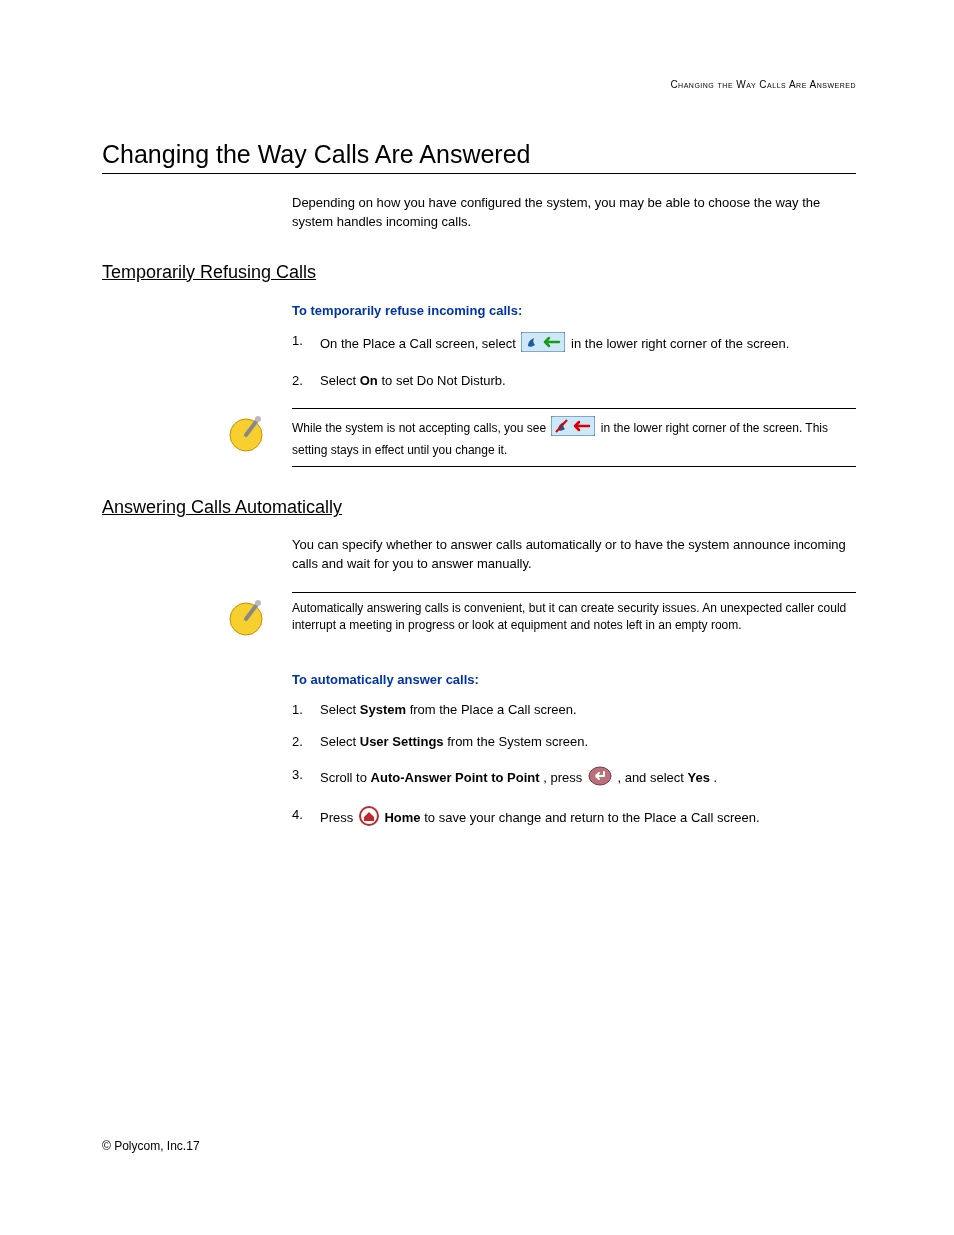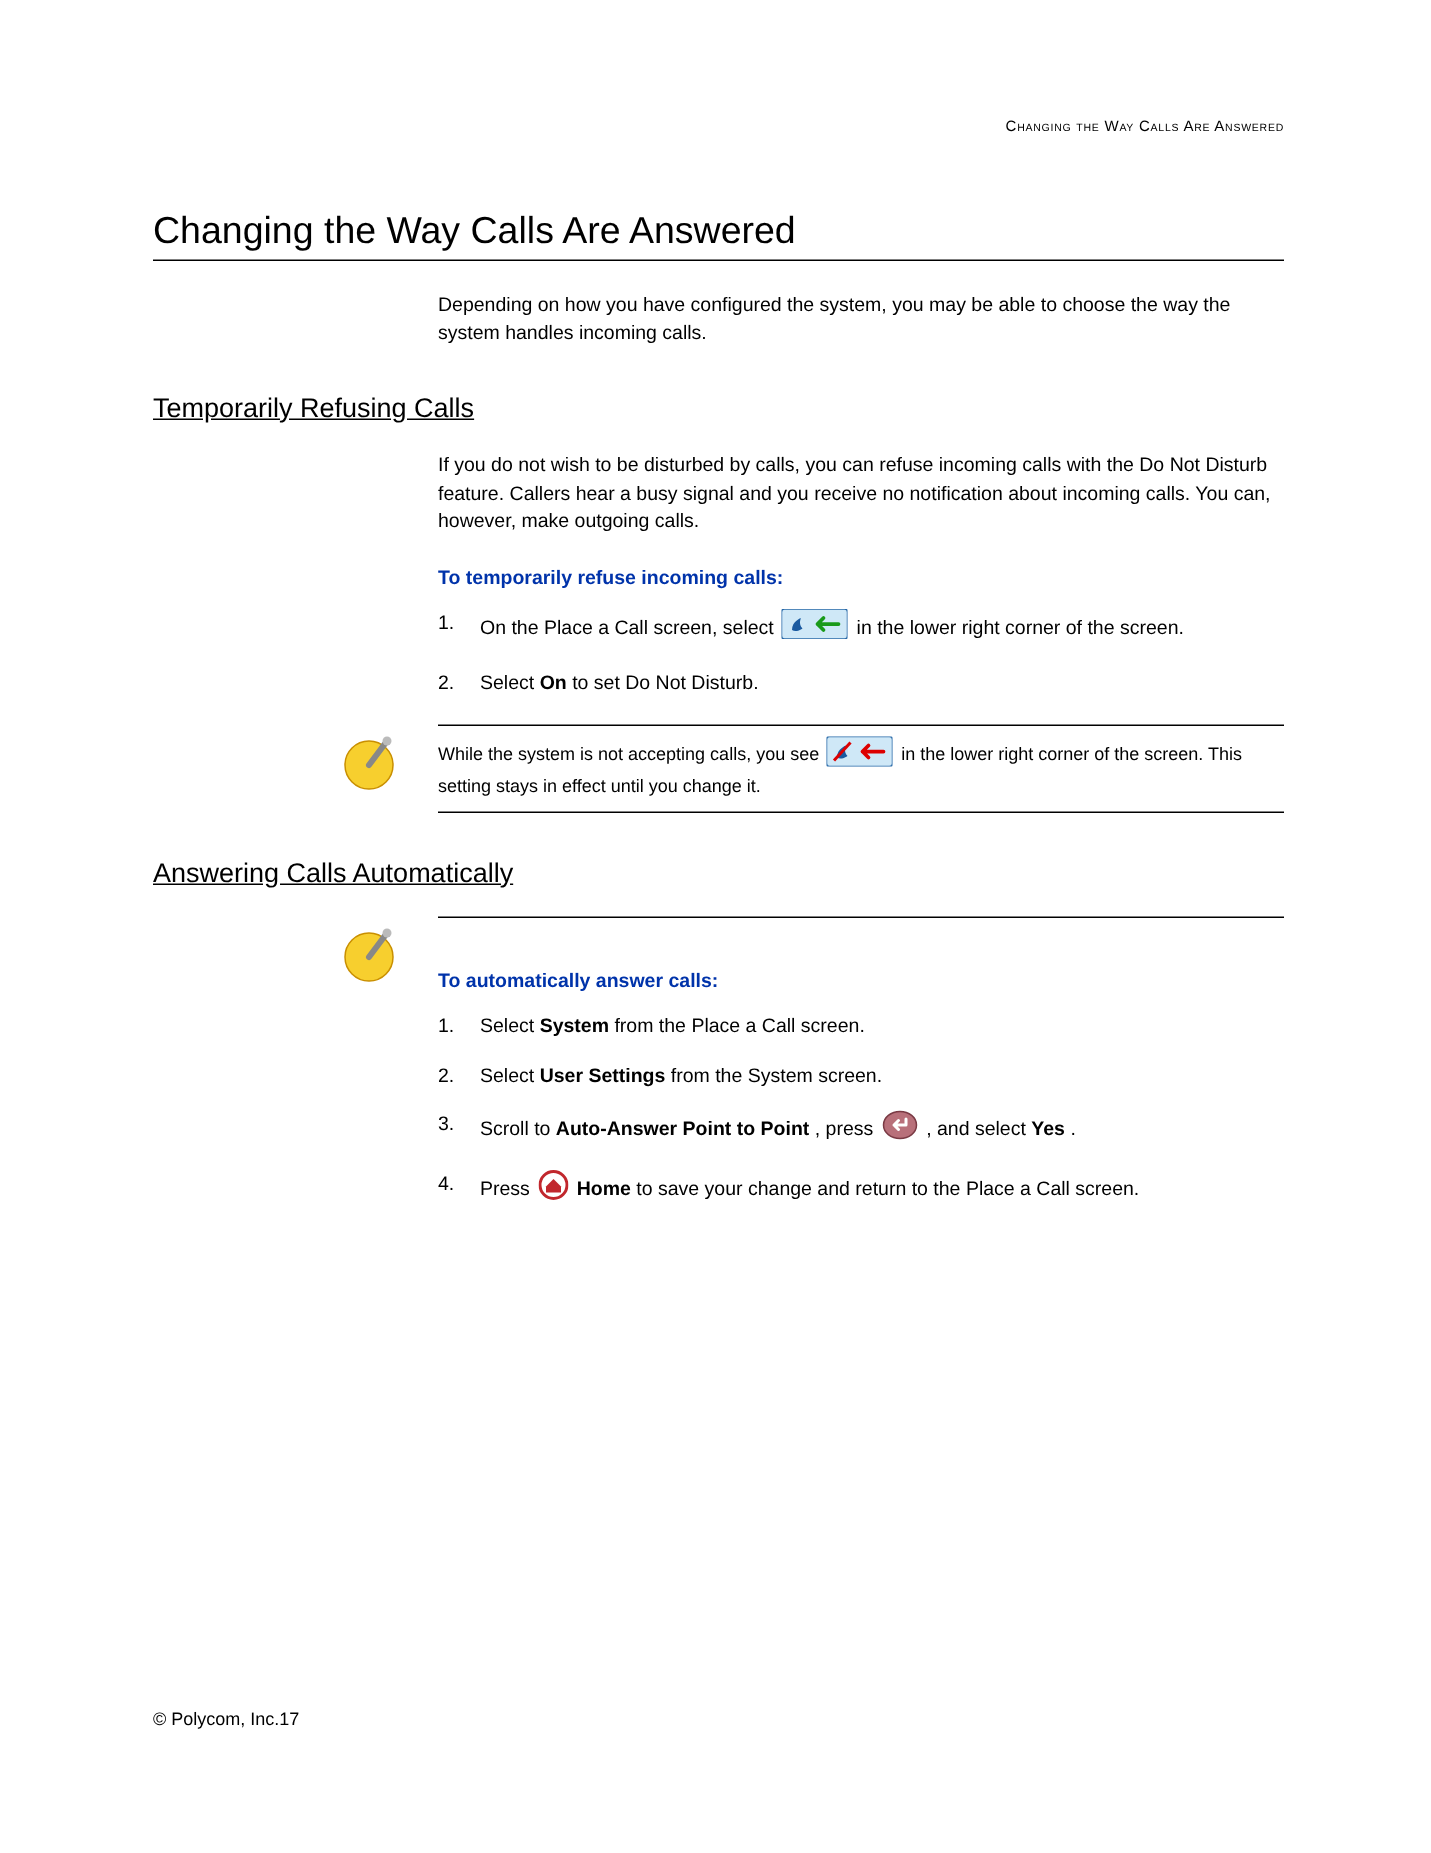--- a/index.html
+++ b/index.html
@@ -109,21 +109,20 @@
 <div class="page">
 
   <div class="running-header">Changing the Way Calls Are Answered</div>
 
   <div class="h1">Changing the Way Calls Are Answered</div>
 
   <div class="body-text">Depending on how you have configured the system, you may be able to choose the way the system handles incoming calls.</div>
 
   <div class="h2">Temporarily Refusing Calls</div>
 
-  <div class="body-text">If you do not wish to be disturbed by calls, you can refuse incoming calls with the Do Not Disturb feature. Callers hear a busy signal and you receive no notification about incoming calls. You can, however, make outgoing calls.</div>
 
   <div class="procedure-title">To temporarily refuse incoming calls:</div>
 
   <ol class="ol">
     <li>
       <span>On the Place a Call screen, select </span>
       <span class="inline-icon">
         <svg width="44" height="20" viewBox="0 0 44 20">
           <rect x="0" y="0" width="44" height="20" rx="2" fill="#cfe8f7" stroke="#2a6aa8" stroke-width="1"></rect>
           <path d="M7 14 C7 8 13 6 13 6 C13 6 11 10 14 13 C14 13 10 16 7 14 Z" fill="#1a5aa0"></path>
@@ -154,29 +153,31 @@
         <path d="M7 14 C7 8 13 6 13 6 C13 6 11 10 14 13 C14 13 10 16 7 14 Z" fill="#1a5aa0"></path>
         <line x1="5" y1="16" x2="16" y2="4" stroke="#d00" stroke-width="2"></line>
         <path d="M24 10 L38 10 M28 6 L24 10 L28 14" stroke="#d00" stroke-width="2.5" fill="none" stroke-linecap="round" stroke-linejoin="round"></path>
       </svg>
     </span>
     <span> in the lower right corner of the screen. This setting stays in effect until you change it.</span>
   </div>
 
   <div class="h2">Answering Calls Automatically</div>
 
+  <div class="body-text">You can specify whether to answer calls automatically or to have the system announce incoming calls and wait for you to answer manually.</div>
 
   <div class="note-block" style="border-bottom:none;">
     <span class="note-icon">
       <svg width="44" height="44" viewBox="0 0 44 44">
         <circle cx="22" cy="24" r="16" fill="#f7cf2e" stroke="#c98f00" stroke-width="1"></circle>
         <path d="M22 24 L34 8" stroke="#888" stroke-width="4" stroke-linecap="round"></path>
         <circle cx="34" cy="8" r="3" fill="#bbb"></circle>
       </svg>
     </span>
+    <div style="margin-bottom:10px;">Automatically answering calls is convenient, but it can create security issues. An unexpected caller could interrupt a meeting in progress or look at equipment and notes left in an empty room.</div>
   </div>
 
   <div class="procedure-title">To automatically answer calls:</div>
 
   <ol class="ol">
     <li>
       <span>Select </span>
       <b>System</b>
       <span> from the Place a Call screen.</span>
     </li>

